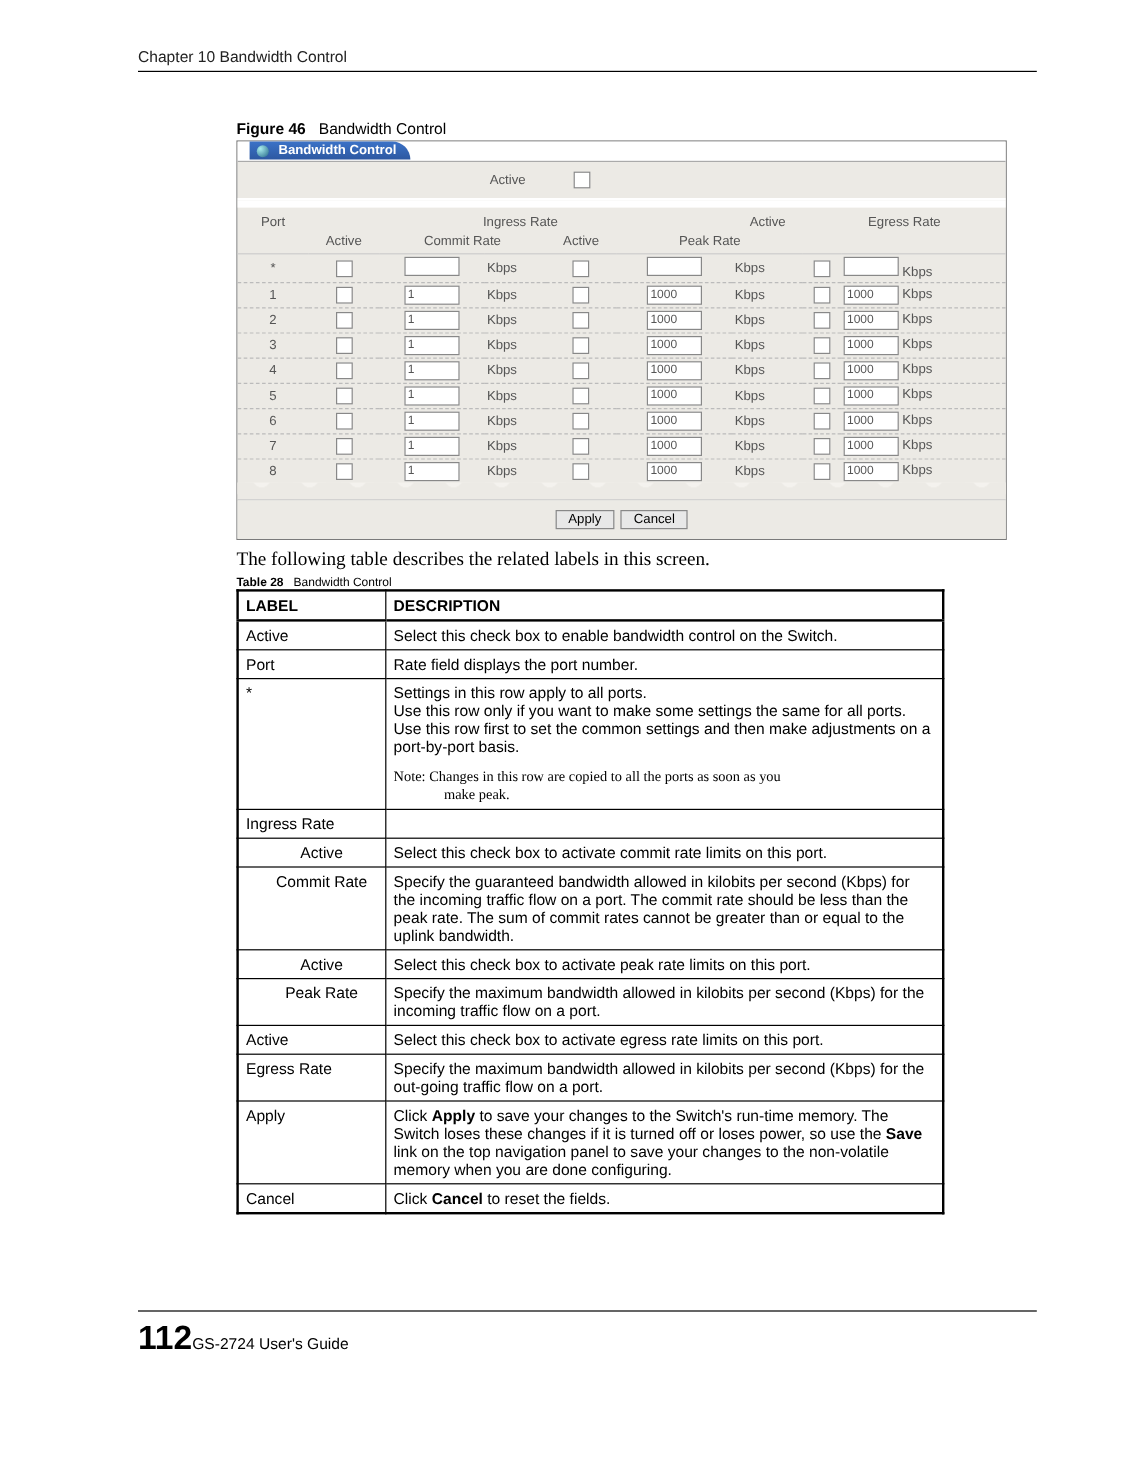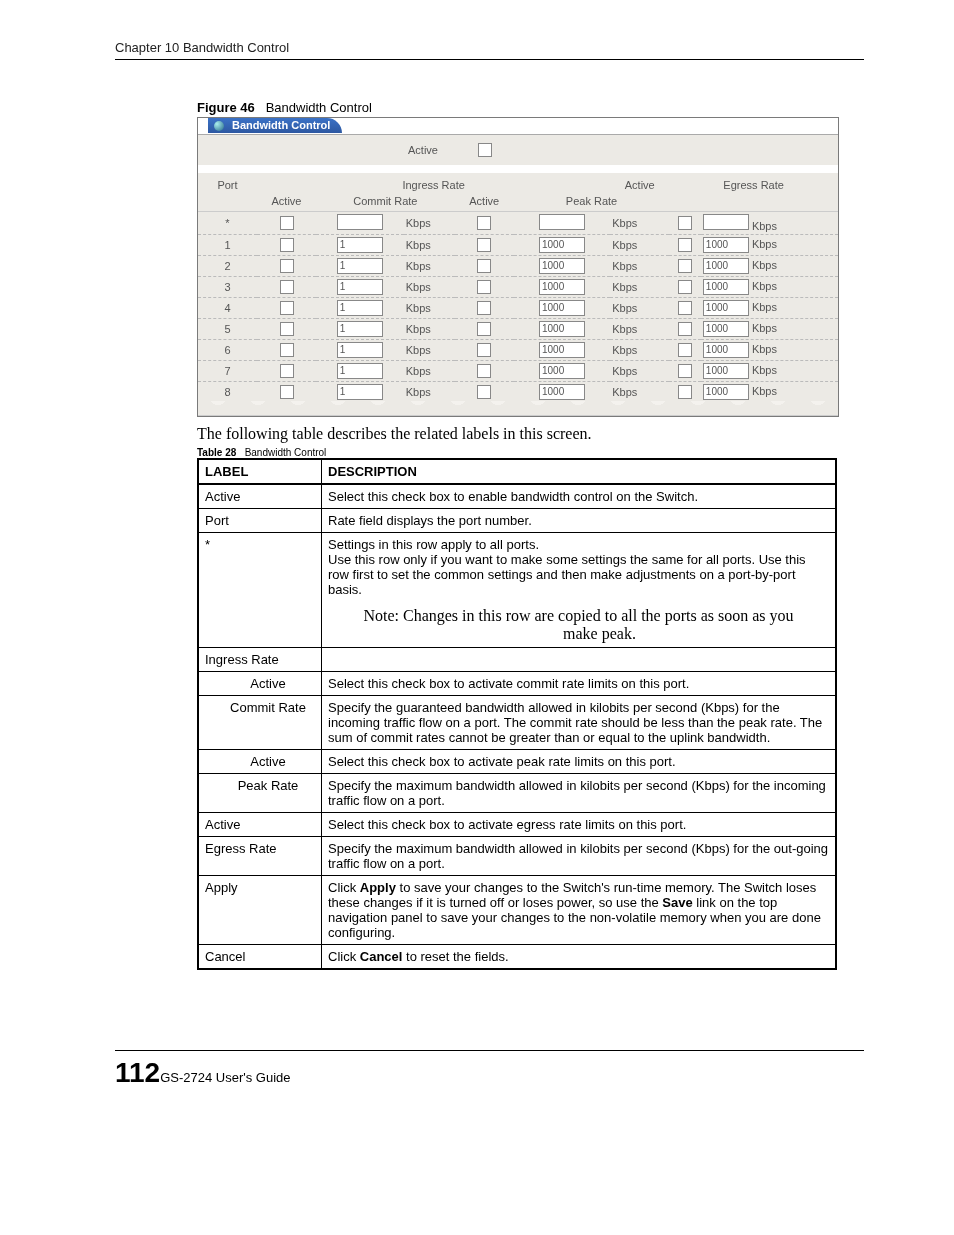--- a/index.html
+++ b/index.html
@@ -126,45 +126,44 @@
     font-size: 16px;
     margin: 8px 0 4px 82px;
   }
   .tbl-caption {
     font-family: Arial, sans-serif;
     font-size: 10px;
     margin: 4px 0 0 82px;
   }
   .desc-table {
     margin-left: 82px;
-    width: 640px;
+    width: 590px;
     border-collapse: collapse;
     font-family: Arial, sans-serif;
     font-size: 13px;
     border: 2px solid #000;
   }
   .desc-table th, .desc-table td {
     border: 1px solid #000;
     padding: 4px 6px;
     text-align: left;
     vertical-align: top;
   }
   .desc-table th {
     font-weight: bold;
     background: #fff;
     border-bottom: 2px solid #000;
   }
   .desc-table .lcol { width: 110px; }
   .desc-table .ind { padding-left: 22px; }
   .note-line {
     font-family: "Times New Roman", serif;
-    font-size: 16px;
+    font-size: 12px;
     margin-top: 10px;
     padding-left: 0;
-    text-align: center;
   }
   .note-indent { padding-left: 42px; display:block;}
   .footer {
     margin-top: 80px;
     border-top: 1px solid #000;
     padding-top: 6px;
     display: flex;
     align-items: baseline;
     font-family: Arial, sans-serif;
   }
@@ -304,20 +303,24 @@
             <td style="text-align:left;">Kbps</td>
             <td><span class="cb"></span></td>
             <td><span class="txt">1000</span></td>
             <td style="text-align:left;">Kbps</td>
             <td><span class="cb"></span></td>
             <td style="text-align:left;"><span class="txt">1000</span> <span>Kbps</span></td>
           </tr>
         </tbody>
     </table>
     <div class="wave"></div>
+    <div class="btn-row">
+      <button class="btn">Apply</button>
+      <button class="btn">Cancel</button>
+    </div>
   </div>
 </div>
 
 <div class="intro-text">The following table describes the related labels in this screen.</div>
 
 <div class="tbl-caption">
   <b>Table 28</b>&nbsp;&nbsp;&nbsp;<span>Bandwidth Control</span>
 </div>
 
 <table class="desc-table">

